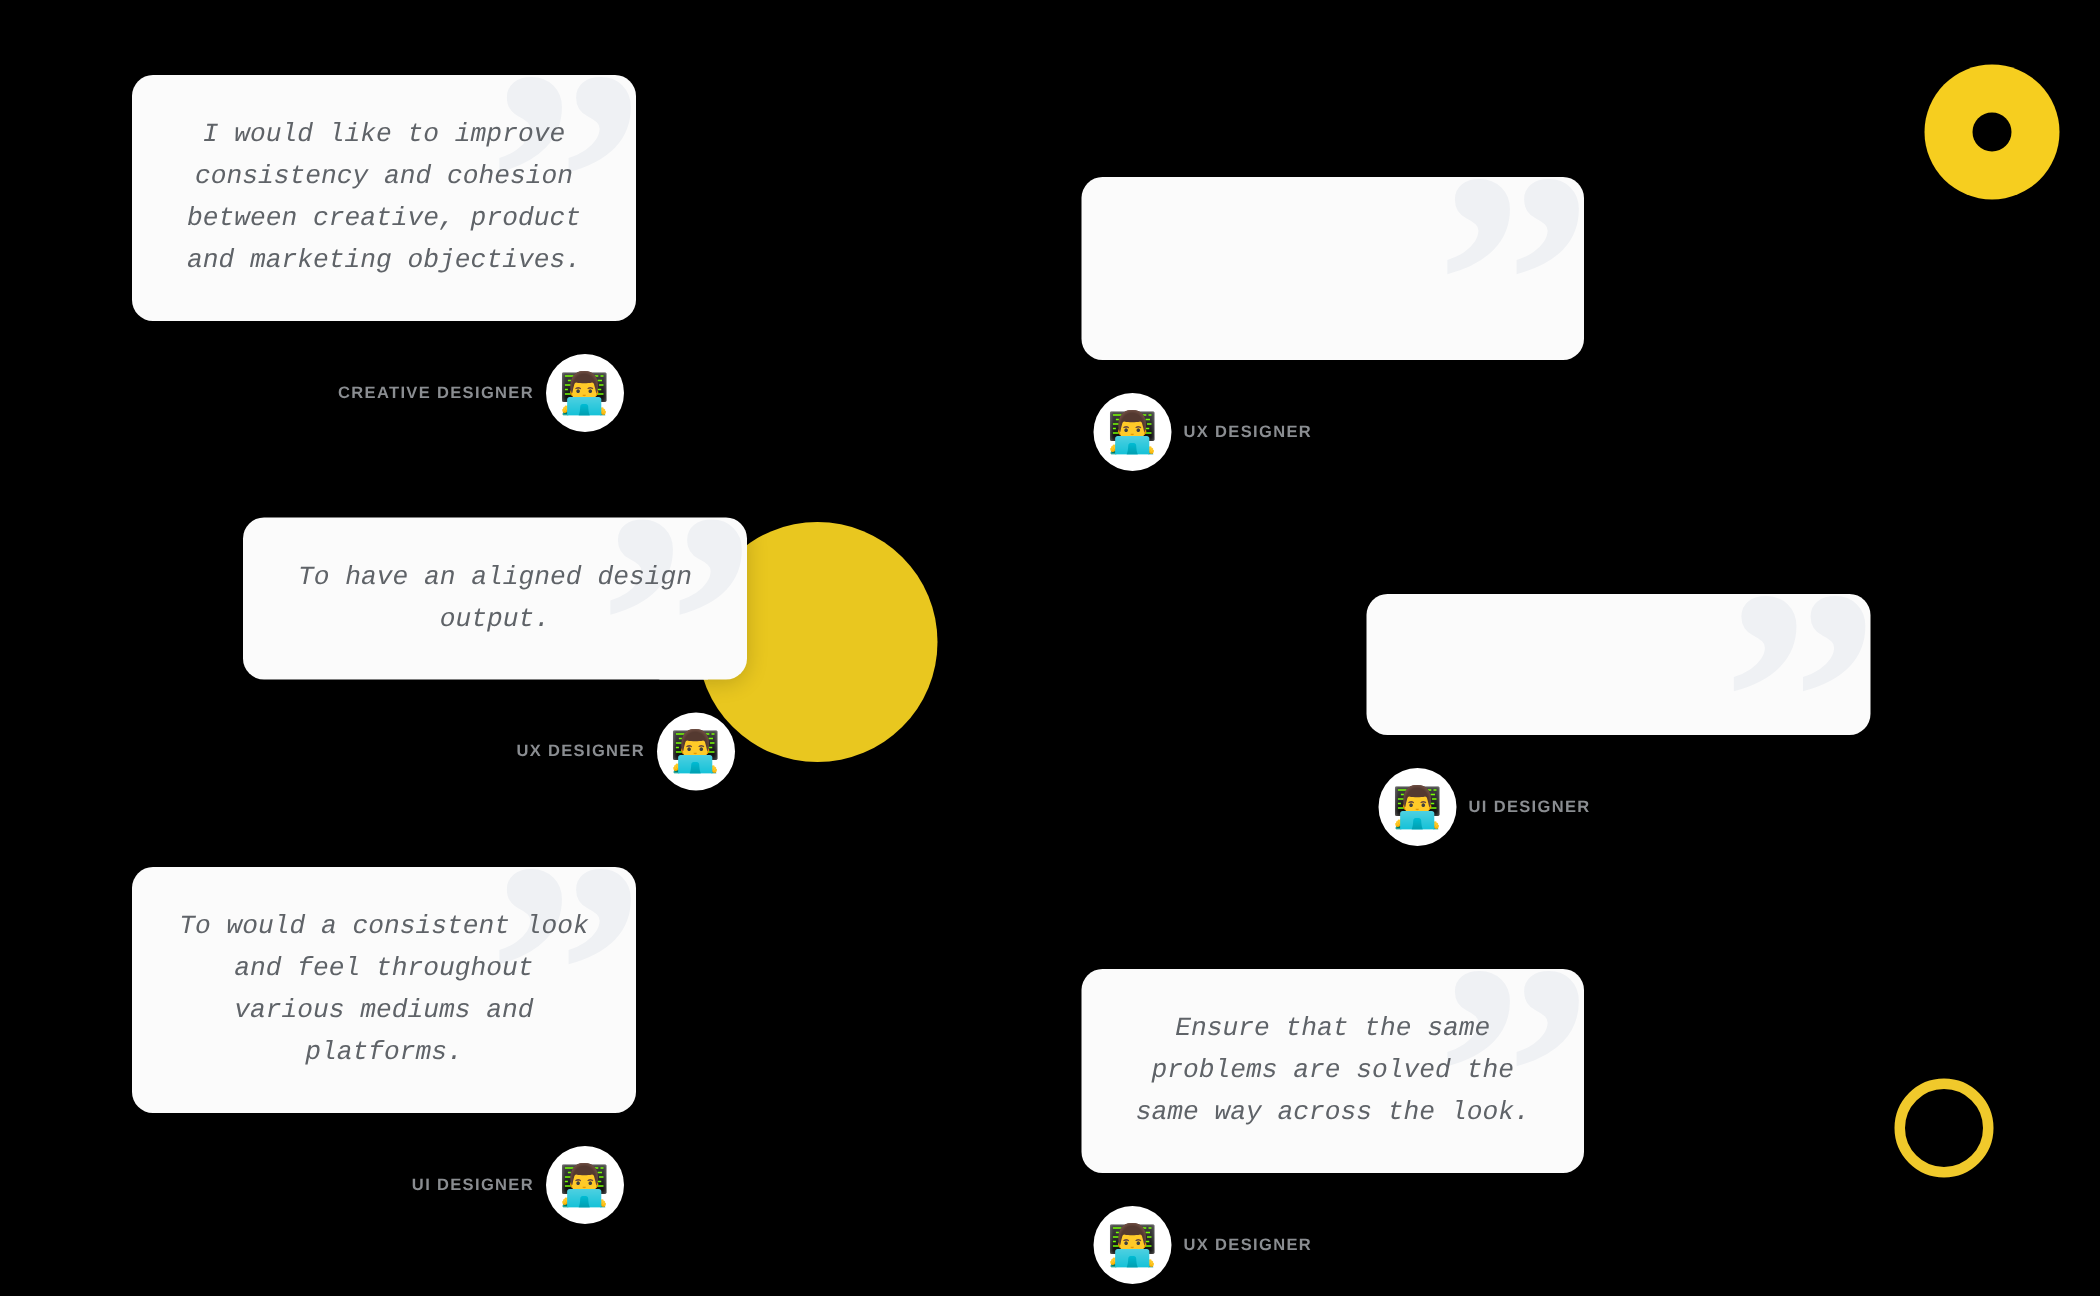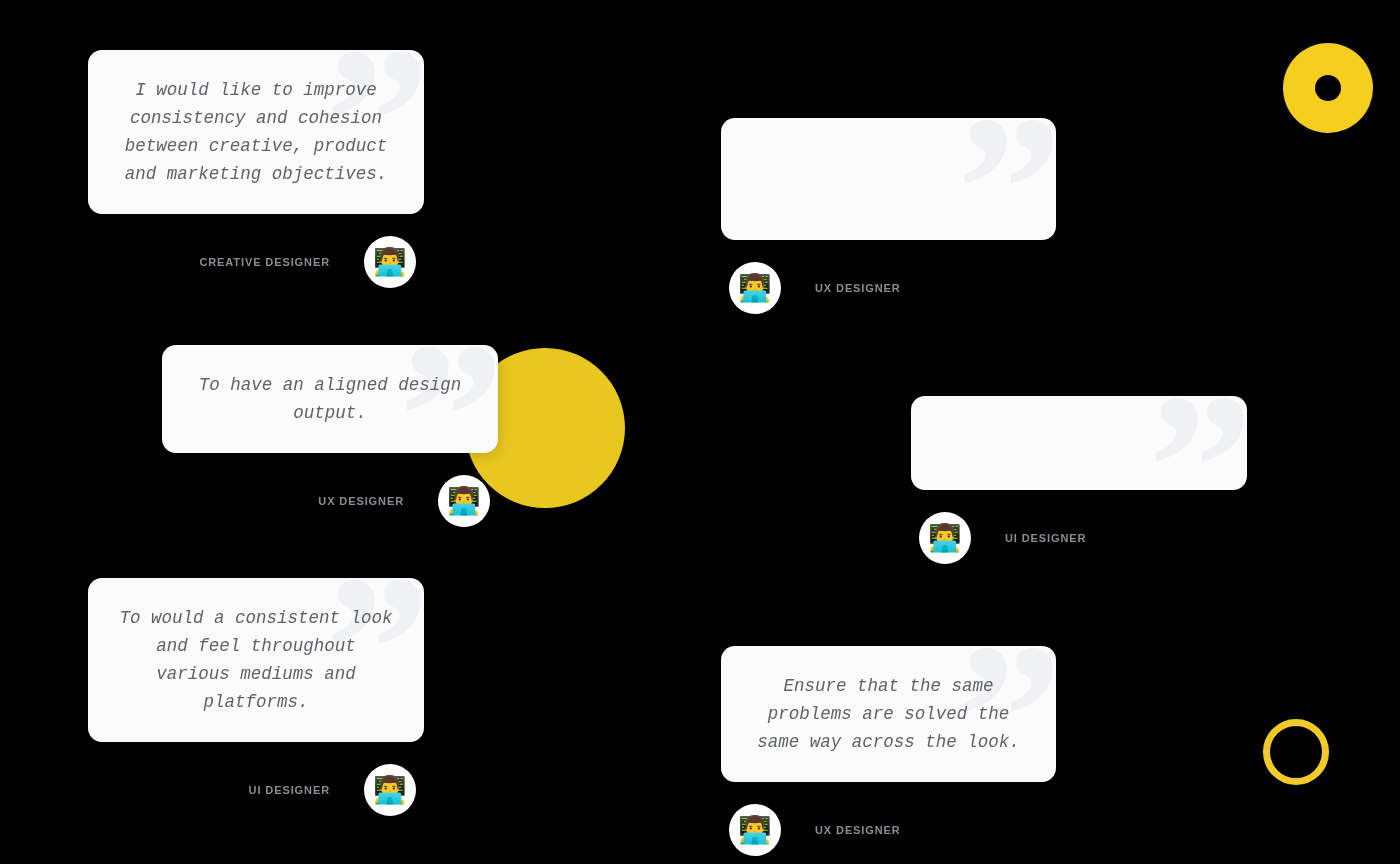--- a/index.html
+++ b/index.html
@@ -120,21 +120,21 @@
   .side-right .bubble::after {
     left: 26px;
     border-right: 0 solid transparent;
     border-left: 34px solid #FBFBFB;
     border-bottom: 22px solid transparent;
   }
 
   .author {
     display: flex;
     align-items: center;
-    gap: 34px;
+    gap: 8px;
     margin-top: 22px;
   }
   .side-left .author { justify-content: flex-end; padding-right: 8px; }
   .side-right .author { justify-content: flex-start; padding-left: 8px; }
 
   .avatar {
     width: 52px;
     height: 52px;
     border-radius: 50%;
     background: #FFFFFF;

